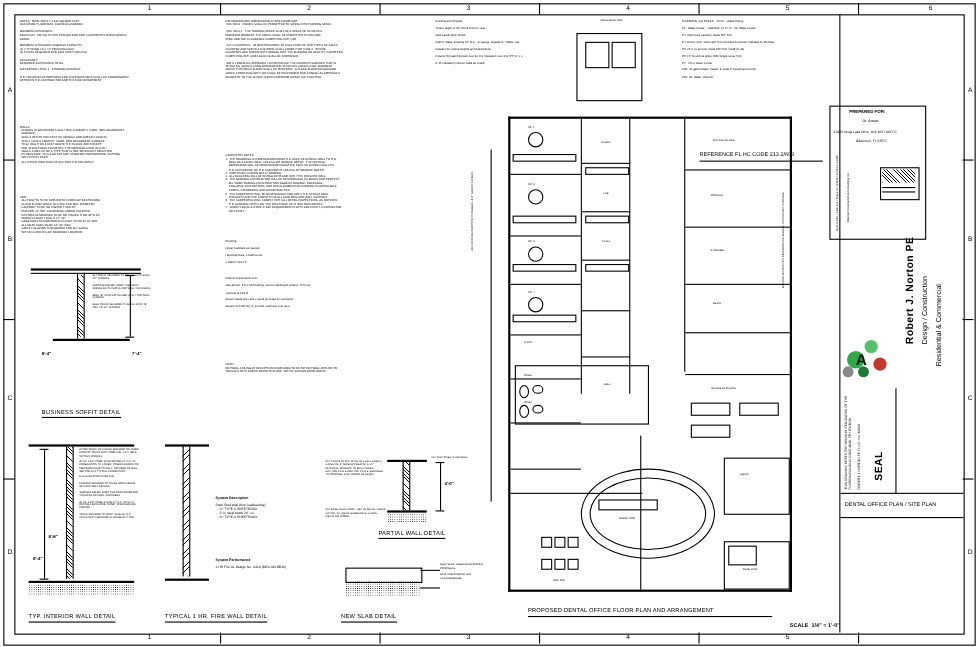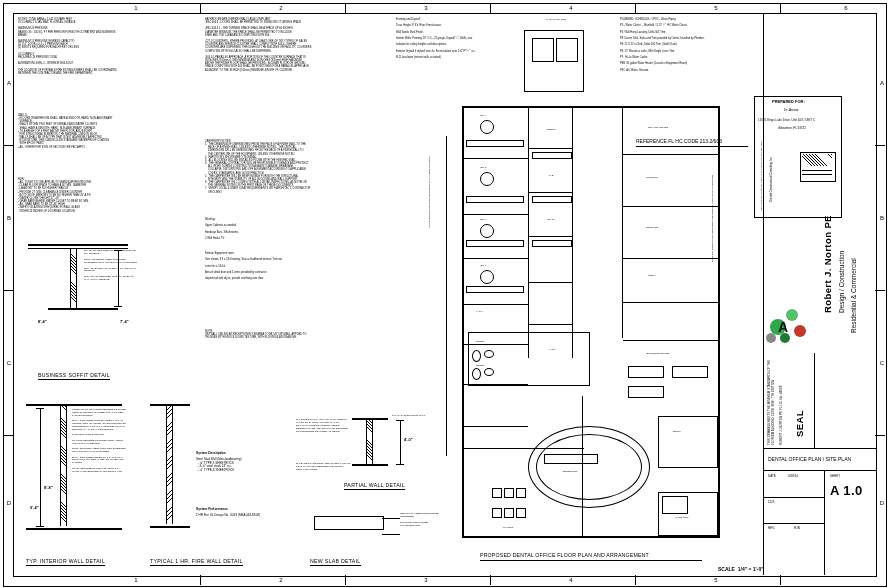--- a/index.html
+++ b/index.html
@@ -489,29 +489,15 @@
 
       <div class="vert xs" style="position:absolute;left:4px;top:346px;height:86px;width:10px;">THIS DRAWING MEETS THE MINIMUM STANDARDS OF THE FLORIDA BUILDING CODE 2020, 7TH EDITION</div>
       <div class="vert xs" style="position:absolute;left:16px;top:346px;height:86px;width:12px;">ROBERT J. NORTON  PE
 FL LIC. No. 48268</div>
     </div>
 
     <div class="tbrow" style="top:436px;height:22px;">
       <div class="sm" style="position:absolute;left:4px;top:7px;font-size:5px;">DENTAL OFFICE PLAN / SITE PLAN</div>
     </div>
 
-    <div class="tbrow" style="top:458px;height:104px;border-bottom:0;">
-      <div class="xs" style="position:absolute;left:66px;top:4px;">SHEET</div>
-      <div class="big" style="position:absolute;left:66px;top:12px;font-size:13px;">A 1.0</div>
-
-      <div class="ln lnv" style="left:60px;top:0;height:104px;"></div>
-      <div class="ln lnh" style="left:0;top:26px;width:60px;"></div>
-      <div class="ln lnh" style="left:0;top:52px;width:60px;"></div>
-
-      <div class="xs" style="position:absolute;left:4px;top:30px;">1125</div>
-      <div class="xs" style="position:absolute;left:4px;top:4px;">DATE</div>
-      <div class="xs" style="position:absolute;left:24px;top:4px;">9/28/14</div>
-      <div class="xs" style="position:absolute;left:4px;top:56px;">REV.</div>
-      <div class="xs" style="position:absolute;left:30px;top:56px;">RJN</div>
-    </div>
   </div>
 
 </div>
 
 </body></html>

